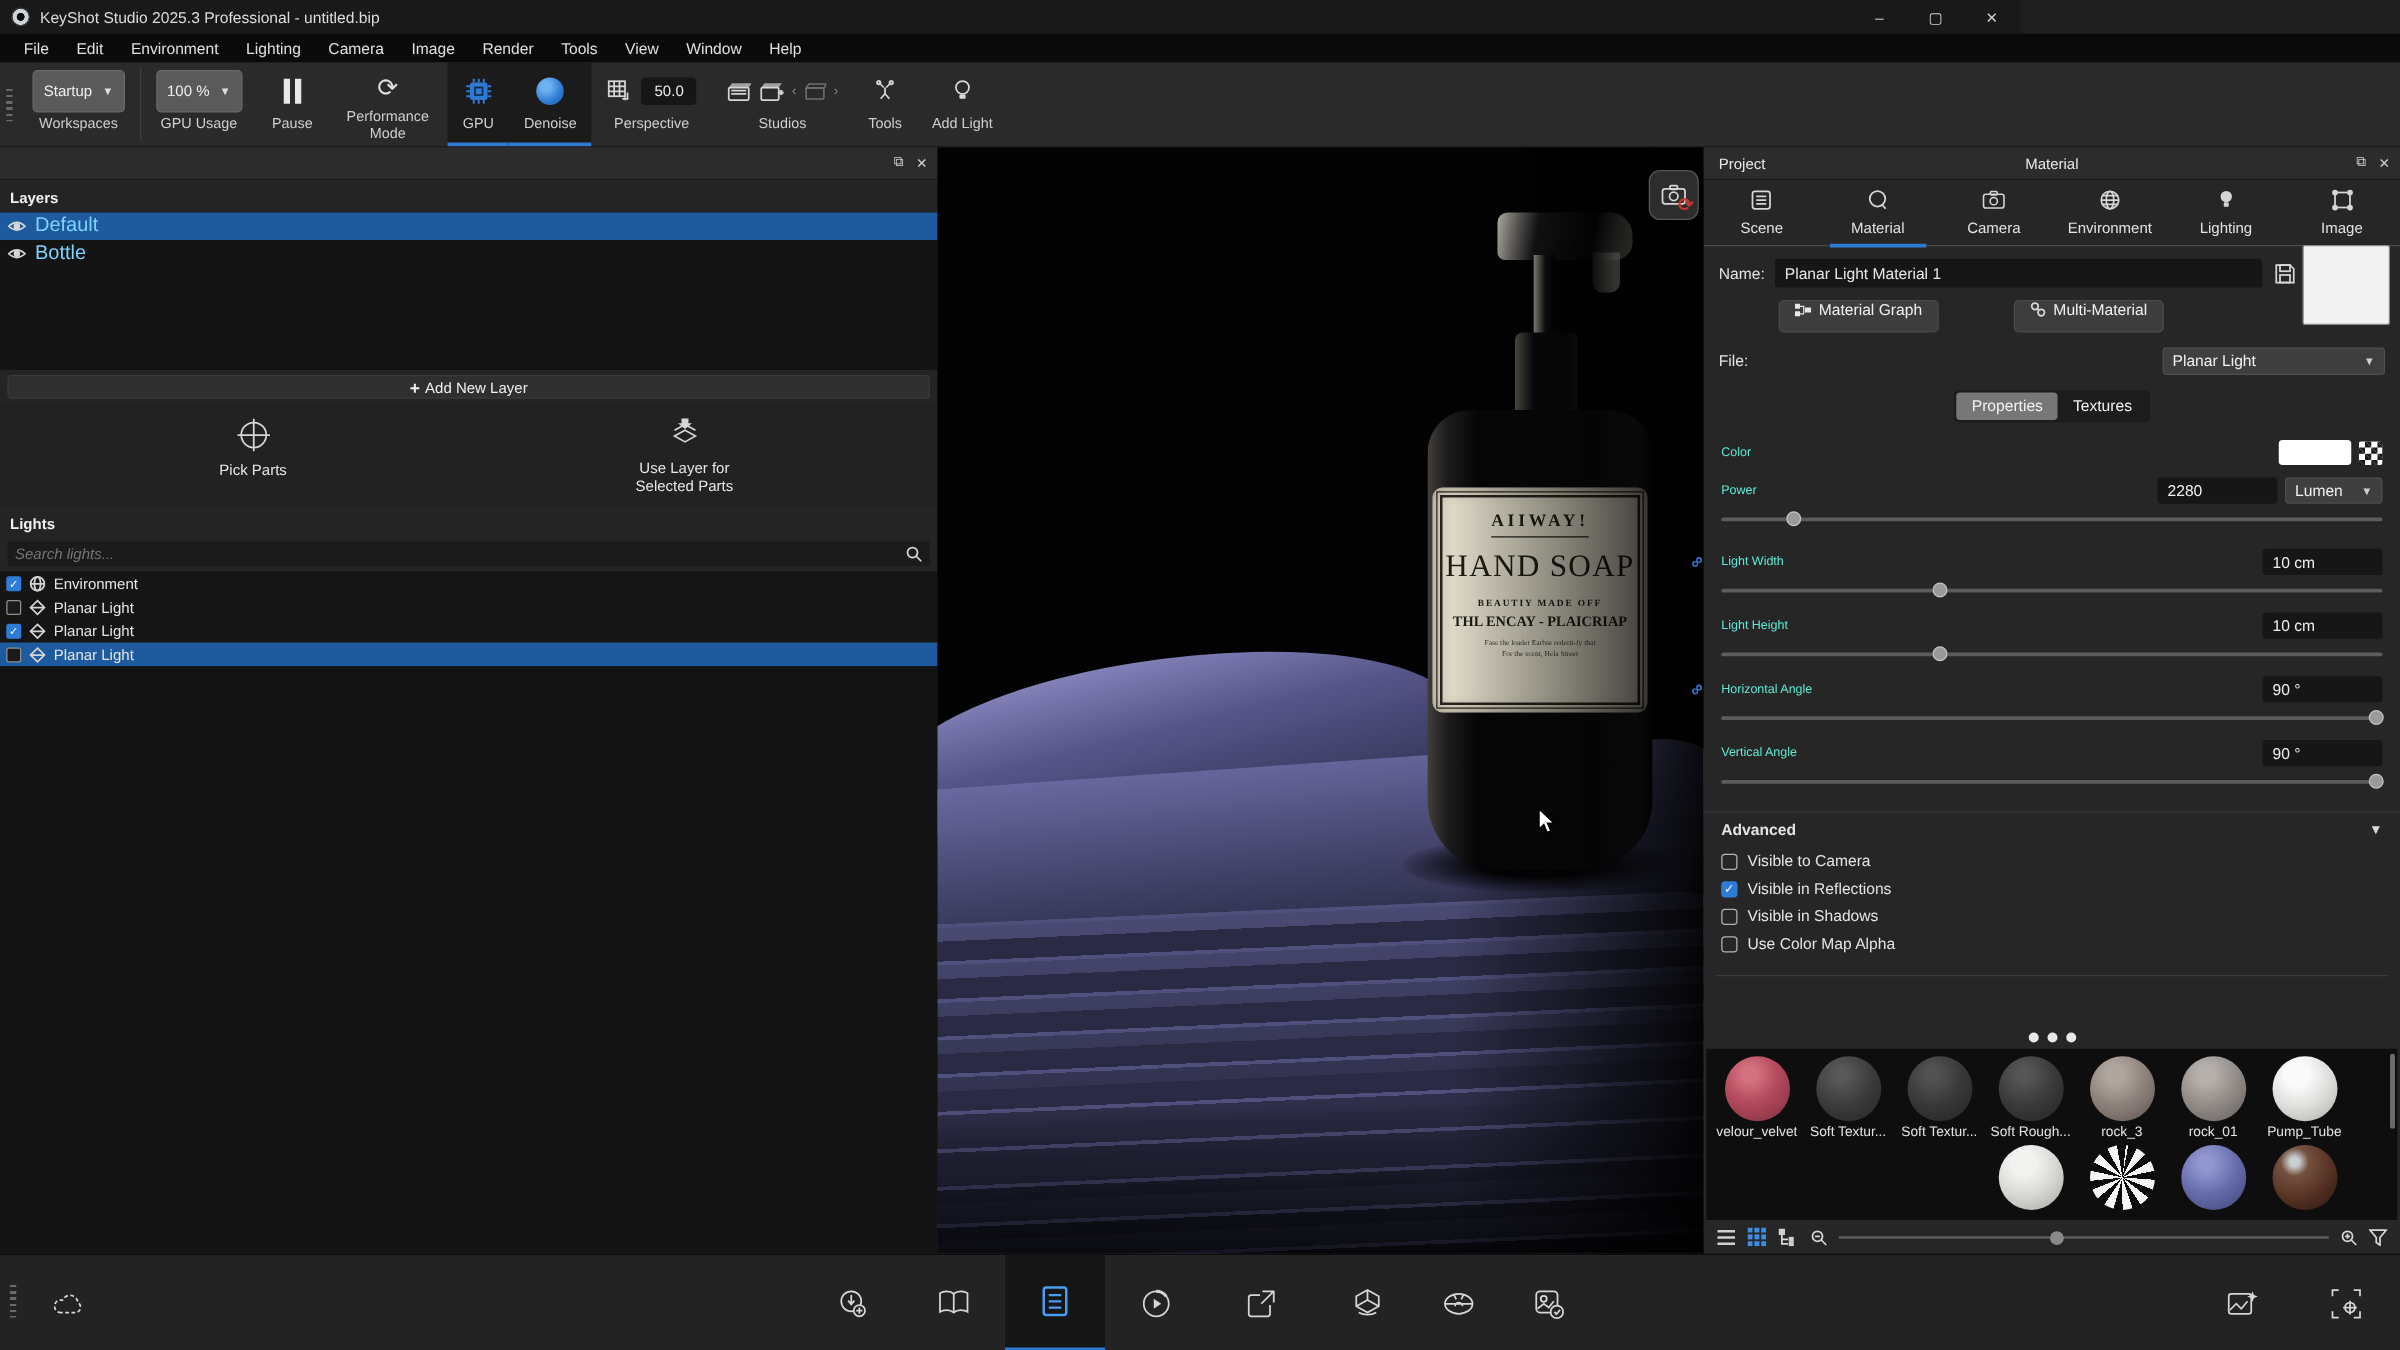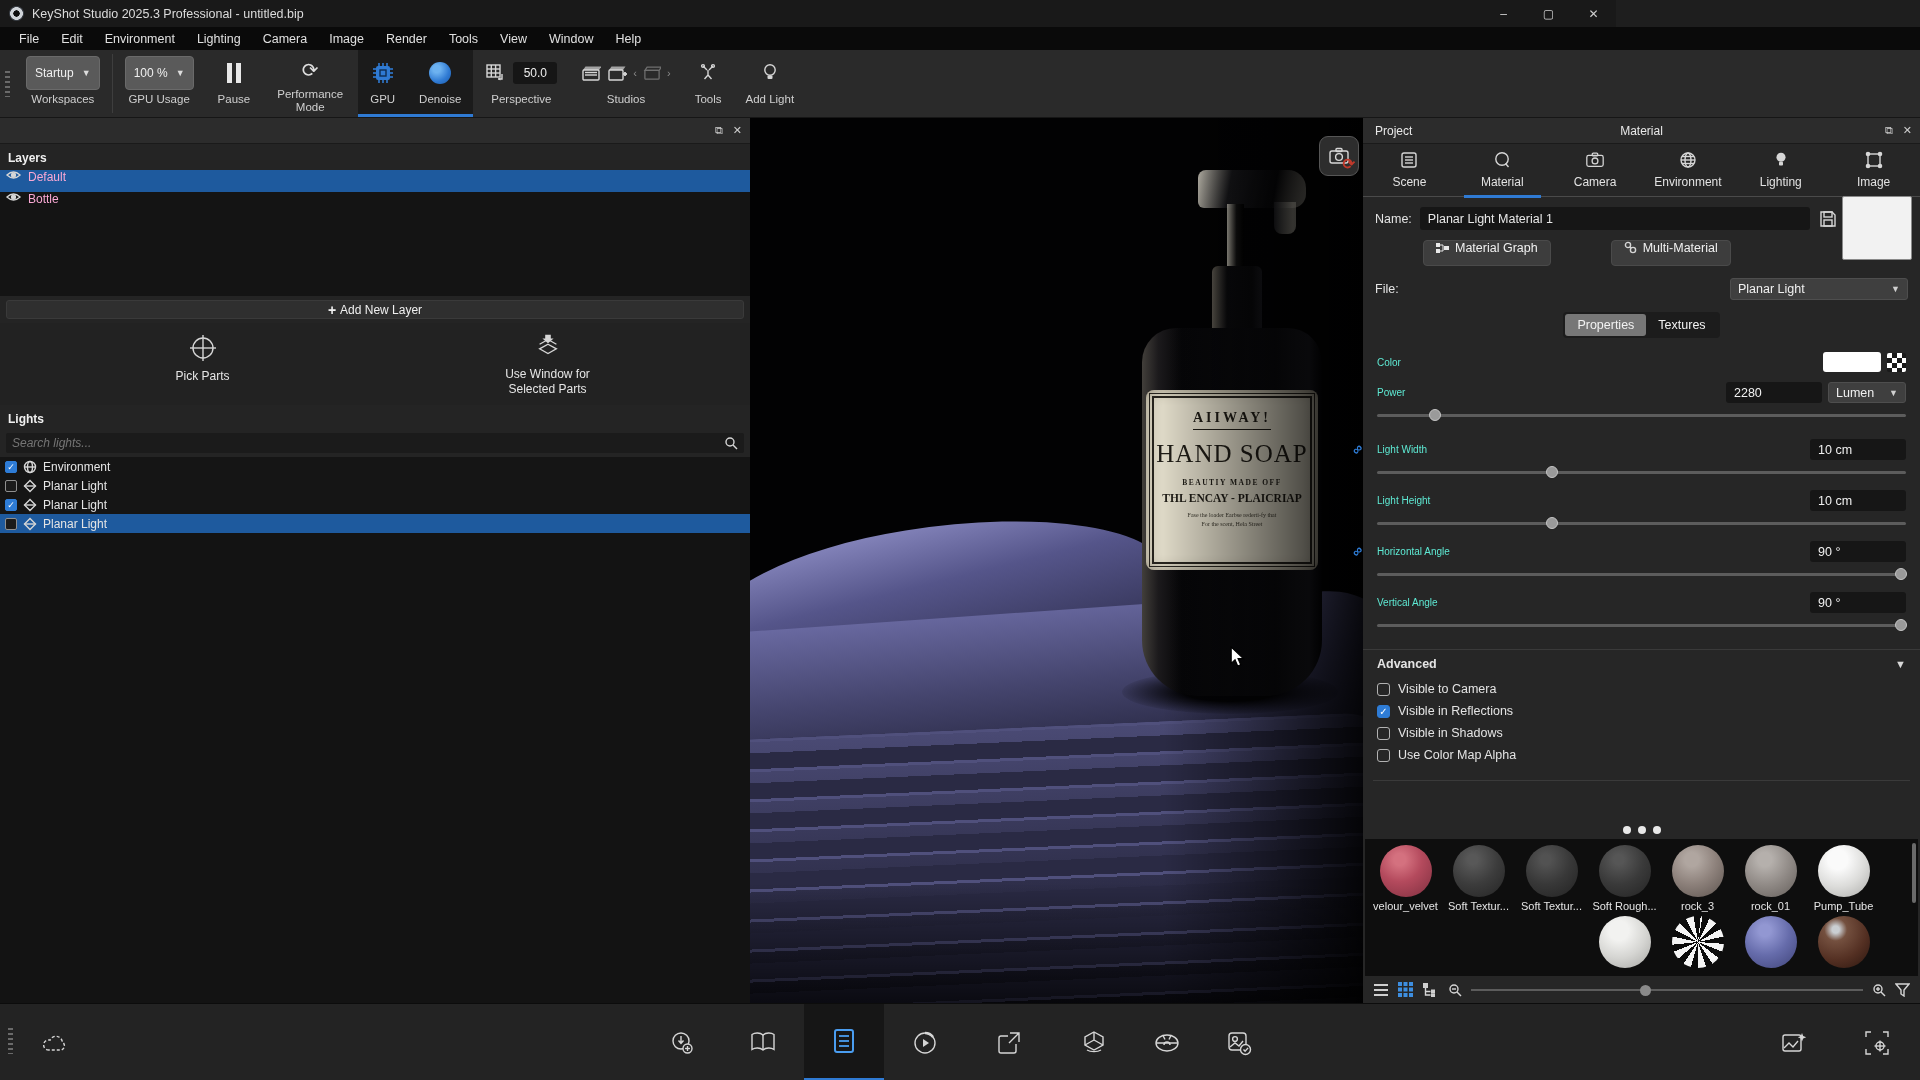--- a/index.html
+++ b/index.html
@@ -53,21 +53,21 @@
                   border-bottom:1px solid #1a1a1a; position:relative; }
   .panel-title-center { position:absolute; left:0; right:0; text-align:center; font-size:12px; color:#e8e8e8; }
   .ph-icons { margin-left:auto; display:flex; gap:10px; padding-right:8px; z-index:2; }
   .ph-icons span { color:#cfcfcf; font-size:11px; }
   .sec-label { font-weight:bold; font-size:12px; color:#f0f0f0; padding:7px 8px 5px; }
 
   
   .leftpanel { position:absolute; left:0; top:118px; width:750px; height:885px; background:#242424;
                display:flex; flex-direction:column; }
   .layers-list { background:#141414; height:126px; }
-  .lrow { height:22px; display:flex; align-items:flex-start; gap:7px; padding:0 6px; font-size:12px; color:#f9a8d4; }
+  .lrow { height:22px; display:flex; align-items:center; gap:7px; padding:0 6px; font-size:16px; color:#7dd3fc; }
   .lrow.selected { background:#1e5a9e; }
   .addlayer { margin:4px 6px; height:19px; background:#2f2f2f; border:1px solid #3a3a3a; border-radius:3px;
               display:flex; align-items:center; justify-content:center; gap:4px; font-size:12px; color:#f0f0f0;}
   .addlayer b { font-size:14px; }
   .actions { background:#222222; display:flex; padding:10px 30px 8px; height:82px; }
   .action { flex:1; display:flex; flex-direction:column; align-items:center; gap:6px; }
   .action .albl { font-size:12px; color:#e6e6e6; text-align:center; line-height:1.25; max-width:110px; }
   .searchbox { margin:2px 6px 4px; height:20px; background:#1b1b1b; border-radius:2px;
                display:flex; align-items:center; padding:0 6px; }
   .searchbox input { flex:1; background:transparent; border:none; outline:none; color:#cfcfcf;
@@ -417,21 +417,21 @@
             <line x1="2" y1="15" x2="28" y2="15"></line>
           </svg>
         <div class="albl">Pick Parts</div>
       </div>
       <div class="action">
         <svg width="30" height="30" viewBox="0 0 30 30" class="ico">
           <path d="M15 12 l9 5 -9 5 -9 -5 z"></path>
             <path d="M15 7 l9 5 M6 12 l9 -5"></path>
           <path d="M12 2 h6 v4 h3 l-6 5 -6 -5 h3 z" fill="#d6d6d6" stroke="none"></path>
           </svg>
-        <div class="albl">Use Window for Selected Parts</div>
+        <div class="albl">Use Layer for Selected Parts</div>
       </div>
     </div>
 
     <div class="sec-label">Lights</div>
 
     <div class="searchbox">
       <input placeholder="Search lights..." style="">
       <svg width="14" height="14" viewBox="0 0 14 14" class="ico">
         <circle cx="6" cy="6" r="4"></circle>
           <line x1="9" y1="9" x2="13" y2="13"></line>

